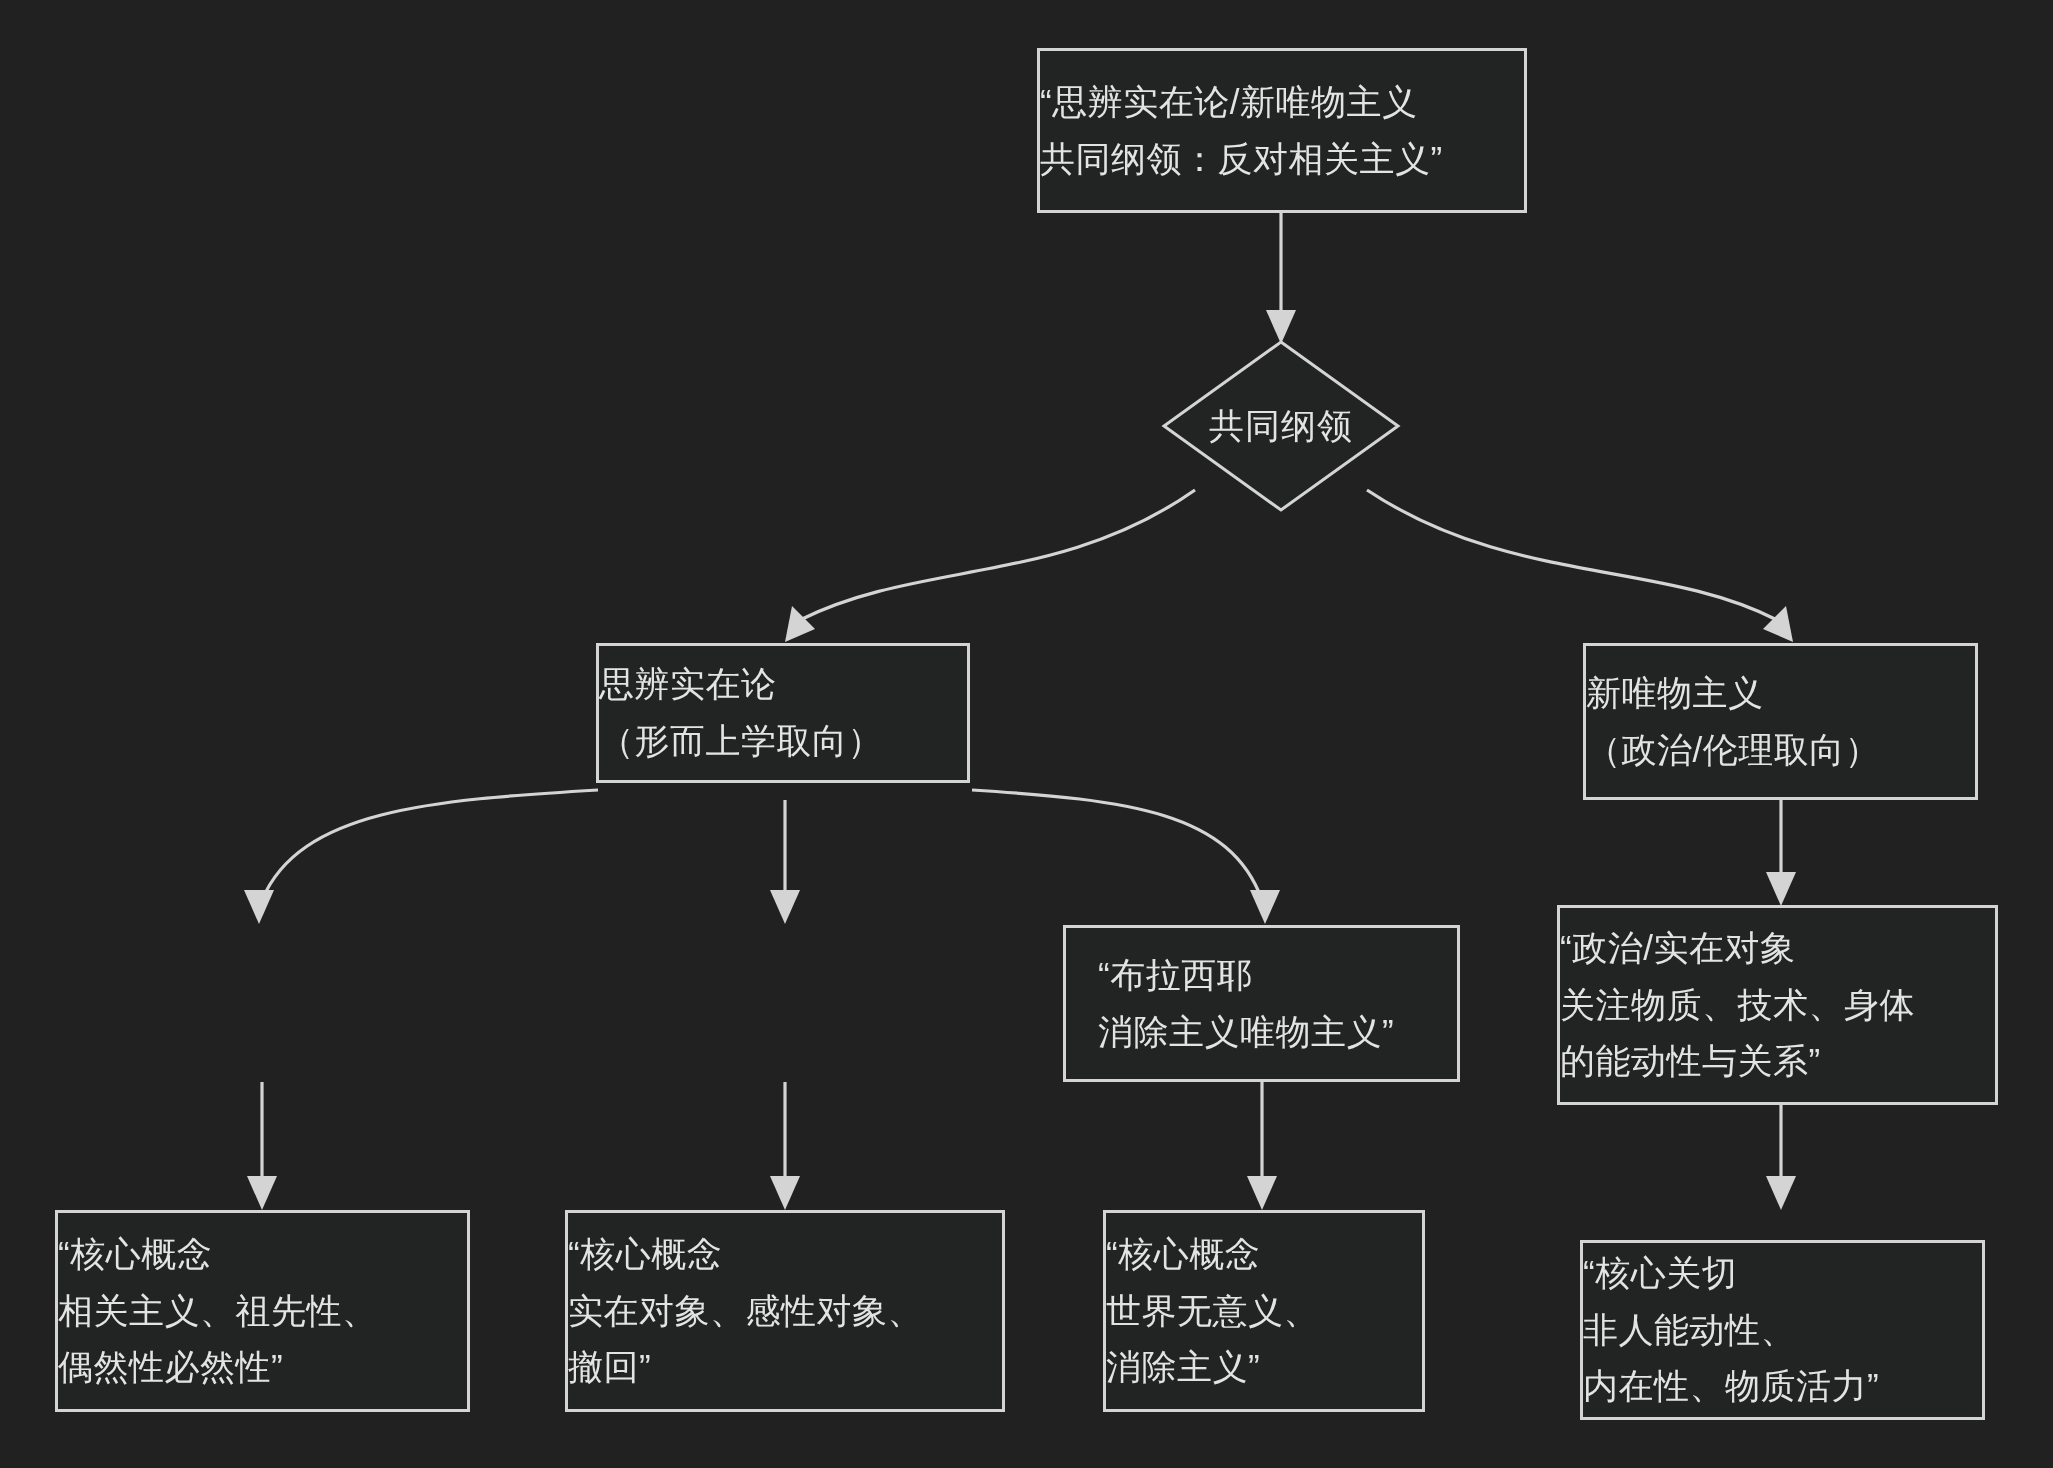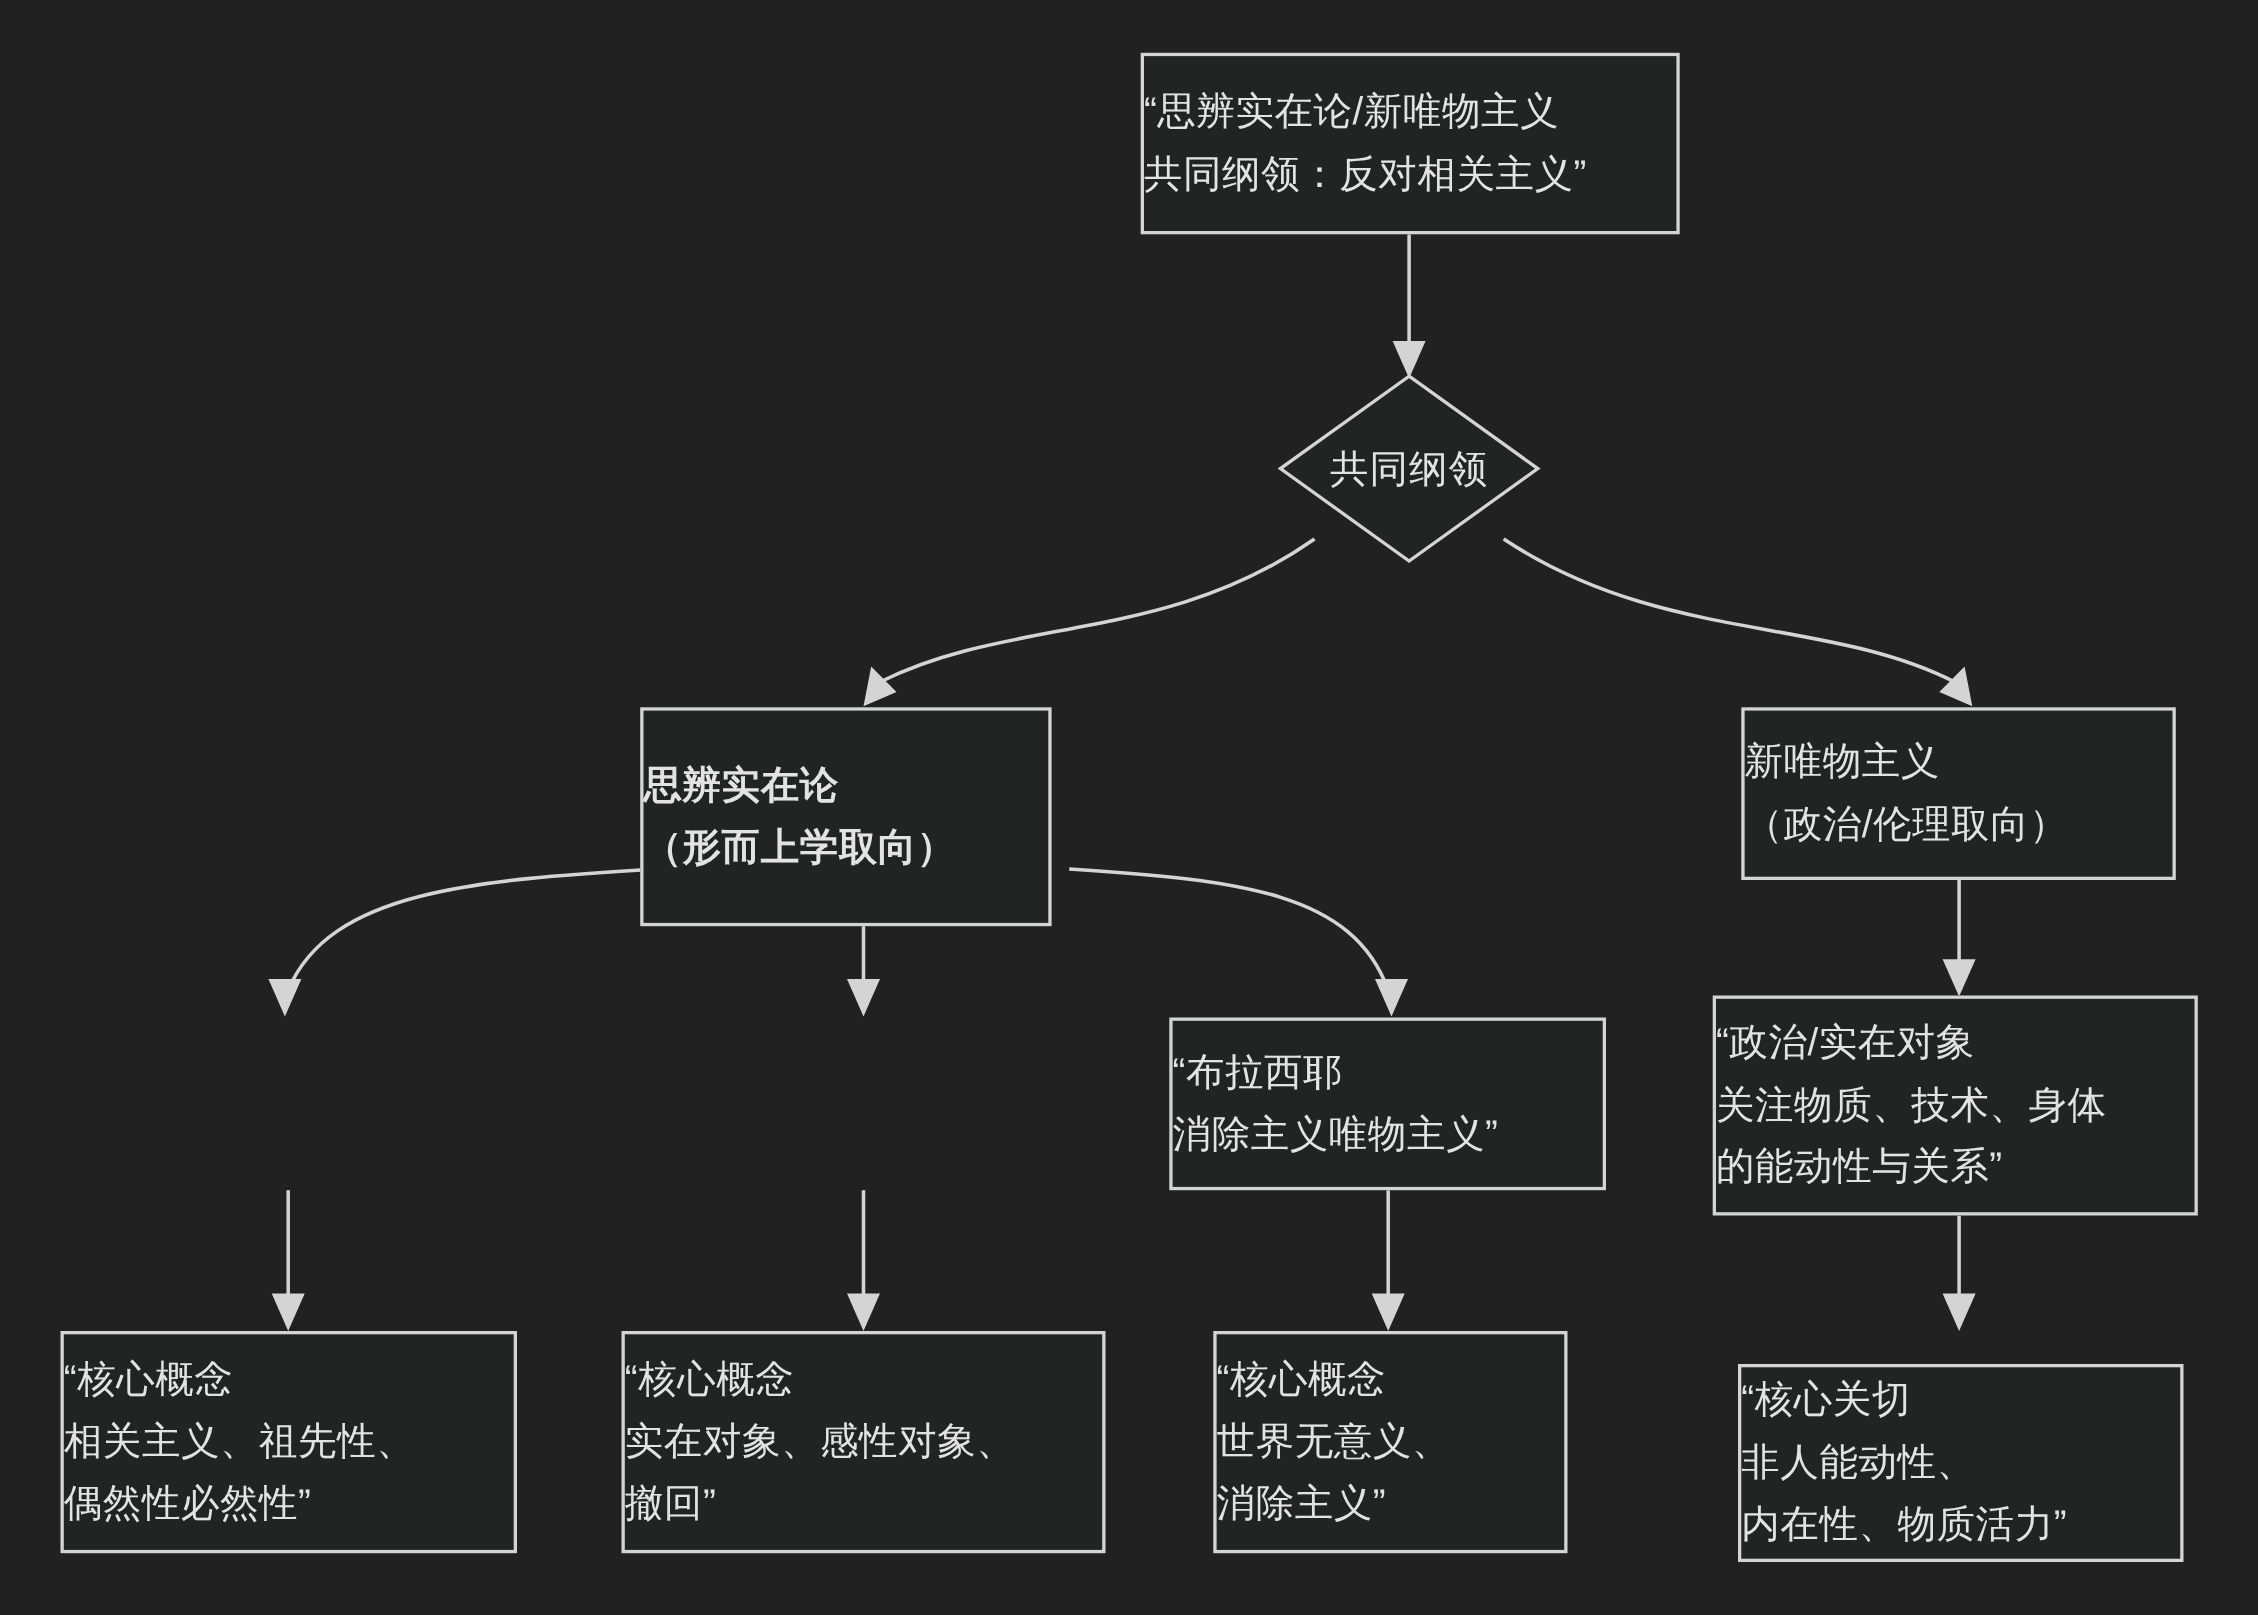--- a/index.html
+++ b/index.html
@@ -140,33 +140,33 @@
 共同纲领：反对相关主义”</span>
   </div>
 
   <div class="diamond-wrap" style="left:1161px; top:339px; width:240px; height:174px;">
     <svg class="diamond-shape" viewBox="0 0 240 174" preserveAspectRatio="none">
       <polygon points="120,3 237,87 120,171 3,87" fill="#222424" stroke="#d4d4d4" stroke-width="3"></polygon>
     </svg>
     <span class="diamond-label">共同纲领</span>
   </div>
 
-  <div class="node" style="left:582px; top:643px; width:374px; height:199px;font-weight:bold;">
+  <div class="node" style="left:596px; top:643px; width:374px; height:140px;">
     <span class="node-text">思辨实在论
 （形而上学取向）</span>
   </div>
 
   <div class="node" style="left:1583px; top:643px; width:395px; height:157px;">
     <span class="node-text">新唯物主义
 （政治/伦理取向）</span>
   </div>
 
 
 
-  <div class="node" style="left:1063px; top:925px; width:397px; height:157px;">
+  <div class="node" style="left:1063px; top:925px; width:397px; height:157px;padding-left:32px;">
     <span class="node-text">“布拉西耶
 消除主义唯物主义”</span>
   </div>
 
   <div class="node" style="left:1557px; top:905px; width:441px; height:200px;">
     <span class="node-text">“政治/实在对象
 关注物质、技术、身体
 的能动性与关系”</span>
   </div>
 

